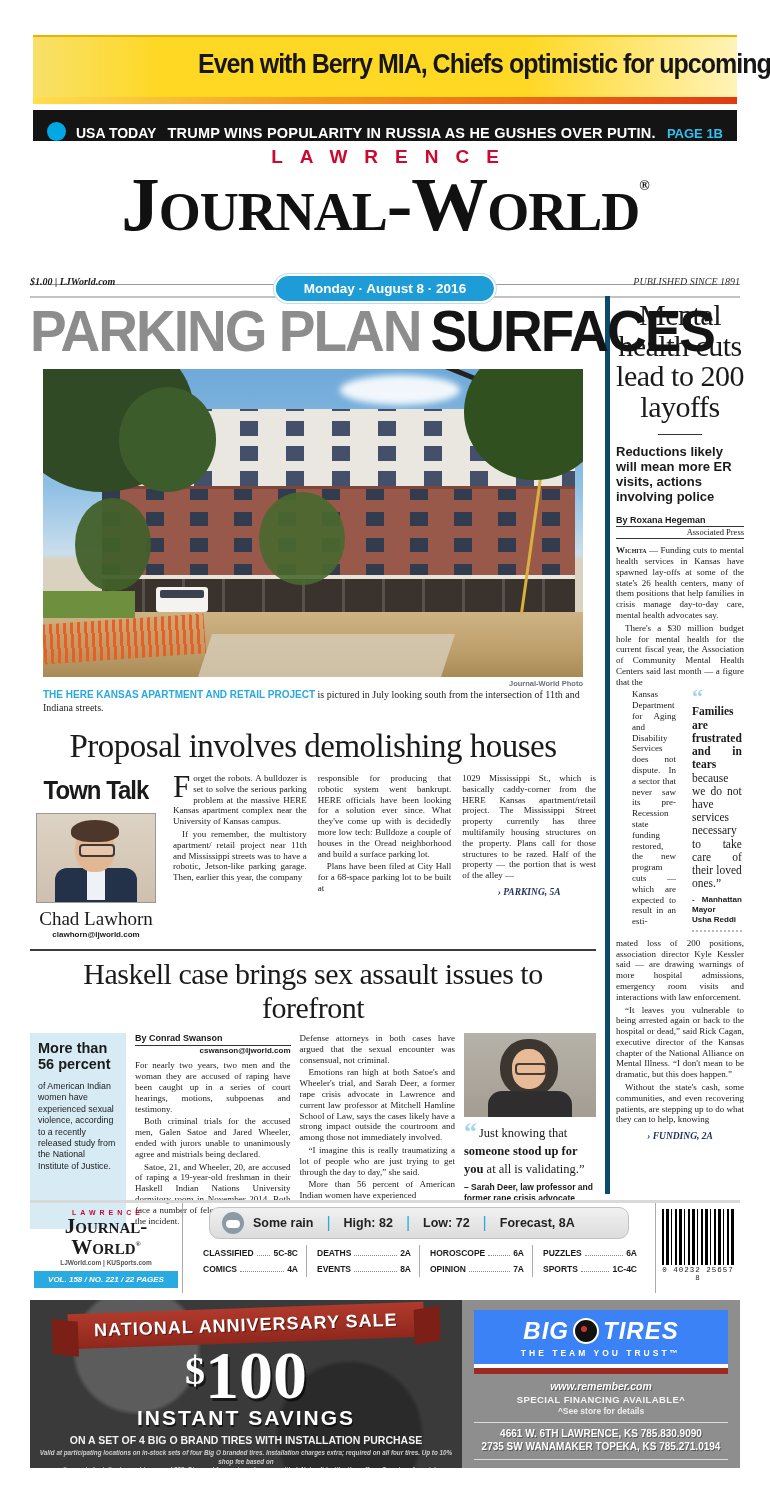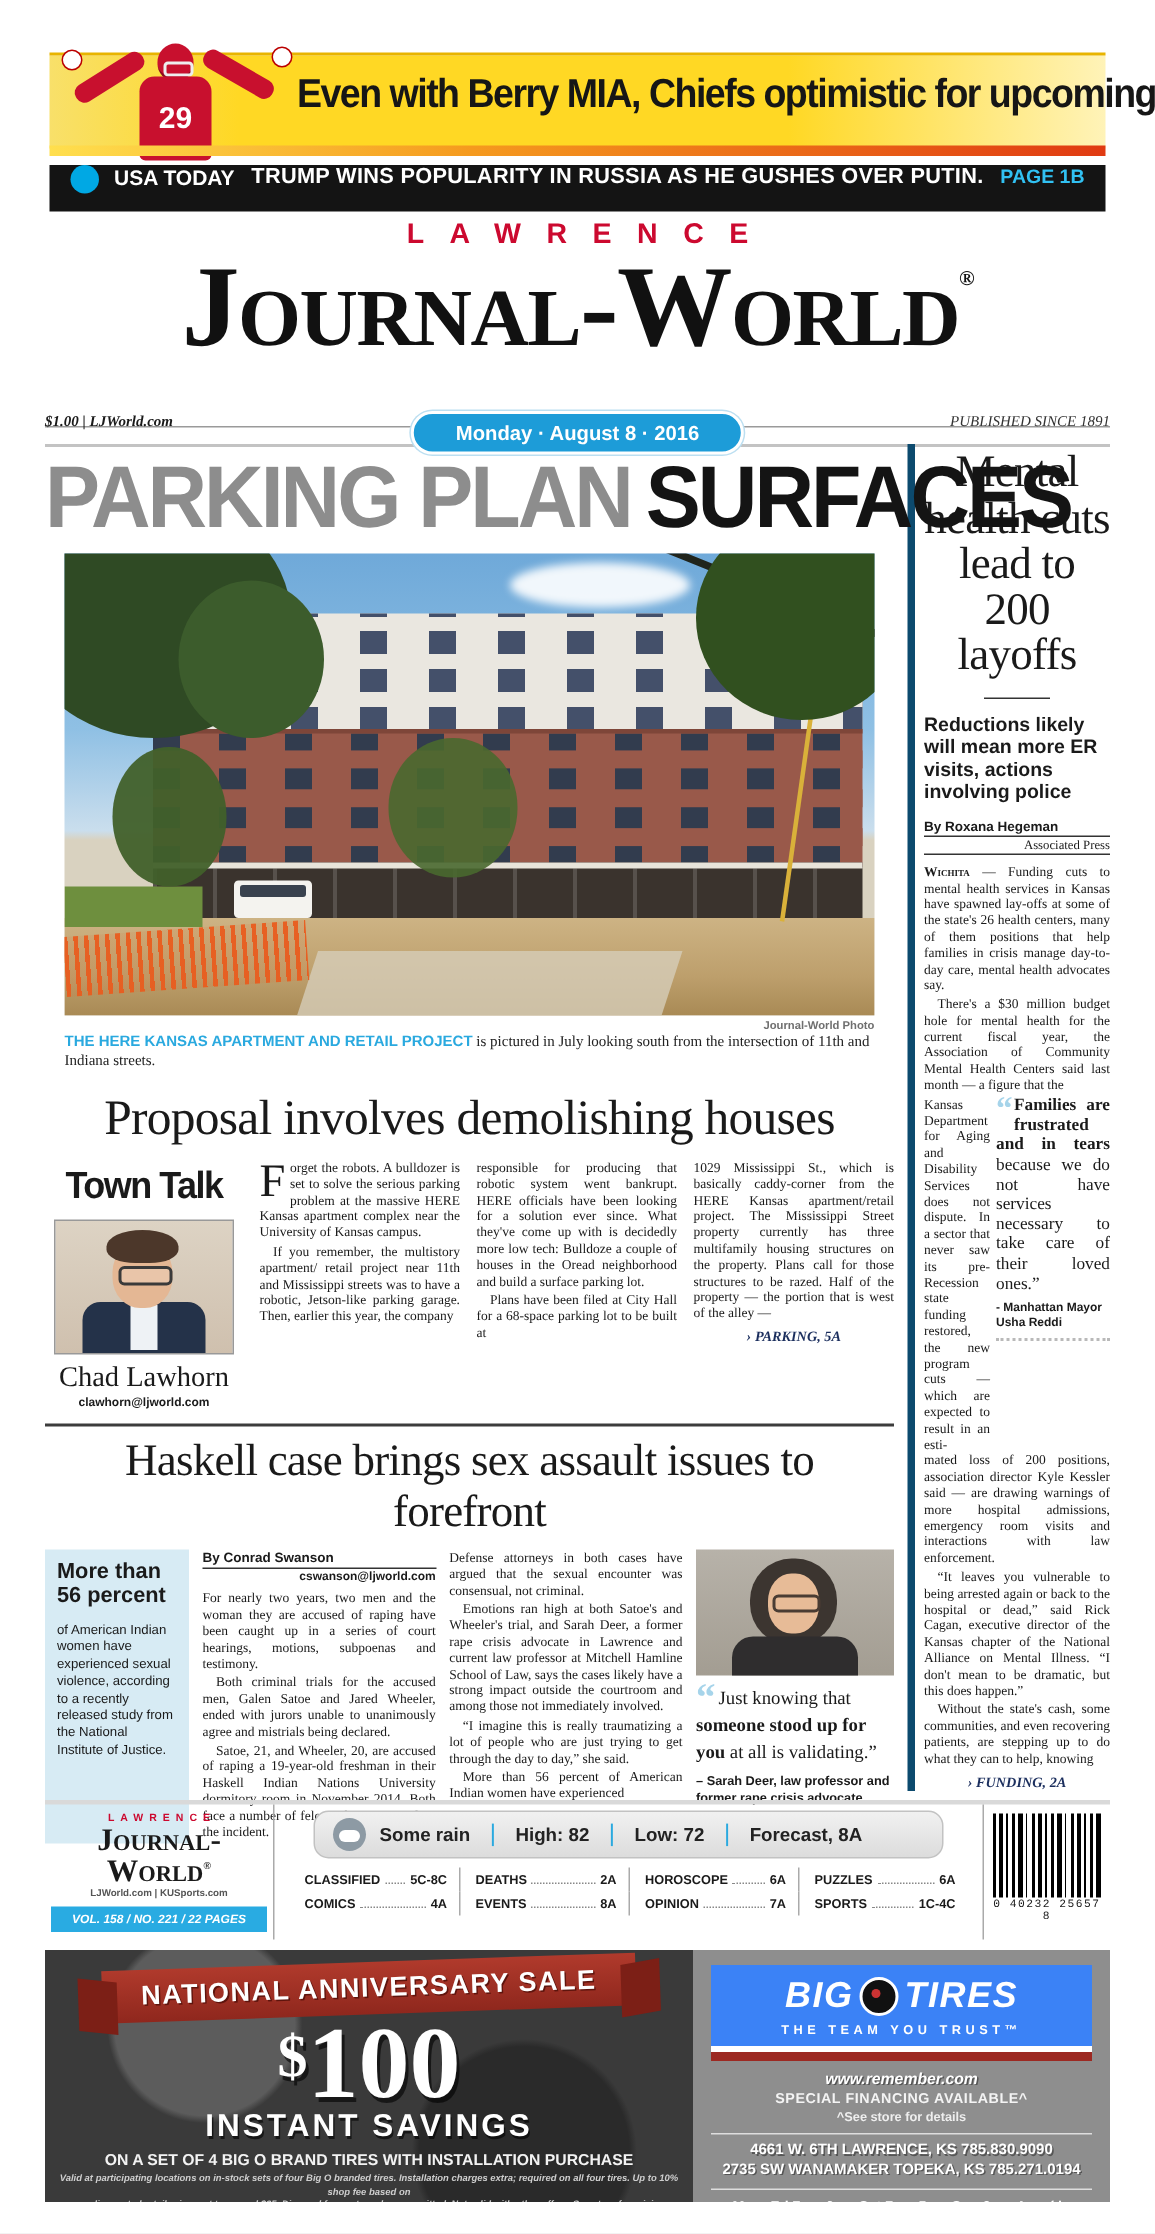--- a/index.html
+++ b/index.html
@@ -18,21 +18,21 @@
   .p-arm.l{left:6px;top:22px;transform:rotate(-32deg);}
   .p-arm.r{left:92px;top:20px;transform:rotate(30deg);}
   .p-glove{position:absolute;width:12px;height:12px;background:#fff;border:1px solid #b00;border-radius:50%;}
   .p-glove.l{left:0;top:10px;} .p-glove.r{left:140px;top:8px;}
   .p-helmet{position:absolute;left:64px;top:6px;width:24px;height:22px;background:#c8102e;border-radius:50% 50% 46% 46%;border-bottom:3px solid #8d0c20;}
   .p-helmet:after{content:"";position:absolute;left:4px;top:12px;width:16px;height:6px;border:2px solid #eee;border-radius:3px;}
   .p-torso{position:absolute;left:52px;top:28px;width:48px;height:56px;background:#c8102e;border-radius:10px 10px 4px 4px;
            display:flex;align-items:center;justify-content:center;color:#fff;font-weight:800;font-size:20px;}
   
   .usabar{position:absolute;left:33px;top:110px;width:704px;height:31px;background:#141414;
-          display:flex;align-items:flex-start;padding:0 14px;box-sizing:border-box;gap:10px;}
+          display:flex;align-items:flex-end;padding:0 14px;box-sizing:border-box;gap:10px;}
   .usa-circle{width:19px;height:19px;border-radius:50%;background:#00a8e4;flex:0 0 auto;}
   .usa-brand{color:#fff;font-weight:800;font-size:14px;letter-spacing:0;}
   .usa-head{color:#fff;font-weight:800;font-size:14.5px;letter-spacing:.2px;flex:1;text-align:center;}
   .usa-page{color:#31c1f2;font-weight:800;font-size:13px;}
   
   .masthead{position:absolute;left:0;top:146px;width:770px;text-align:center;}
   .m-city{color:#cc092f;font-weight:700;font-size:19px;letter-spacing:17px;text-indent:17px;}
   .m-name{font-family:"Liberation Serif",serif;font-variant:small-caps;font-weight:700;
           font-size:77px;line-height:.95;letter-spacing:-1px;color:#111;}
   .m-reg{font-size:14px;vertical-align:40px;font-family:"Liberation Serif",serif;}
@@ -124,21 +124,21 @@
   
   .mh-head{font-family:"Liberation Serif",serif;font-size:30px;line-height:1.02;text-align:center;margin-top:4px;letter-spacing:-.5px;}
   .mh-rule{width:44px;border:0;border-top:1px solid #333;margin:12px auto 10px;}
   .mh-deck{font-weight:800;font-size:13px;line-height:1.15;margin-bottom:10px;}
   .mh-byline{font-size:9px;font-weight:700;border-bottom:1px solid #333;padding-bottom:1px;}
   .mh-agency{font-size:8.5px;text-align:right;border-bottom:1px solid #333;padding-bottom:1px;margin-bottom:6px;font-family:"Liberation Serif",serif;}
   .mh-body{font-family:"Liberation Serif",serif;font-size:9px;line-height:1.2;text-align:justify;}
   .mh-body p{margin:0 0 2px;text-indent:9px;}
   .mh-body p.first{text-indent:0;}
   .smallcaps{font-variant:small-caps;font-weight:700;}
-  .mh-wrap{display:flex;gap:4px;margin:1px 0 0;}
+  .mh-wrap{display:flex;gap:16px;margin:1px 16px 0;}
   .mh-wrap-left{flex:0 0 44px;font-size:9px;line-height:1.2;text-align:justify;}
   .mh-quote{flex:1;}
   .mq-mark{float:left;font-family:"Liberation Serif",serif;font-size:22px;line-height:16px;color:#a6d4ea;font-weight:700;margin-right:1px;}
   .mq-text{font-family:"Liberation Serif",serif;font-size:11.5px;line-height:1.15;}
   .mq-attr{font-size:8px;font-weight:700;margin-top:4px;font-family:"Liberation Sans",sans-serif;line-height:1.3;}
   .mh-dots{border:0;border-top:2px dotted #b9b9b9;margin:4px 0 6px;}
   
   .footer{position:absolute;left:30px;top:1200px;width:710px;height:90px;display:flex;
           border-top:3px solid #d9d9d9;}
   .f-left{width:152px;text-align:center;padding-top:6px;box-sizing:border-box;}
@@ -194,28 +194,20 @@
   .ad-rule{border:0;border-top:1px solid #ddd;margin:6px 0 5px;}
   .ad-addr{color:#fff;font-weight:800;font-size:10px;margin-top:2px;text-shadow:1px 1px 0 #555;}
   .ad-hours{color:#fff;font-weight:800;font-size:9.5px;margin-top:7px;border-top:1px solid #ddd;padding-top:6px;}
 </style>
 </head>
 <body>
 
 <div class="page">
 
   <div class="teaser">
-    <div class="player">
-      <div class="p-glove l"></div>
-      <div class="p-glove r"></div>
-      <div class="p-arm l"></div>
-      <div class="p-arm r"></div>
-      <div class="p-helmet"></div>
-      <div class="p-torso">29</div>
-    </div>
     <div class="teaser-text">Even with Berry MIA, Chiefs optimistic for upcoming season. 1C</div>
   </div>
   <div class="teaser-stripe"></div>
 
   <div class="usabar">
     <div class="usa-circle"></div>
     <div class="usa-brand">USA TODAY</div>
     <div class="usa-head">TRUMP WINS POPULARITY IN RUSSIA AS HE GUSHES OVER PUTIN.</div>
     <div class="usa-page">PAGE 1B</div>
   </div>

